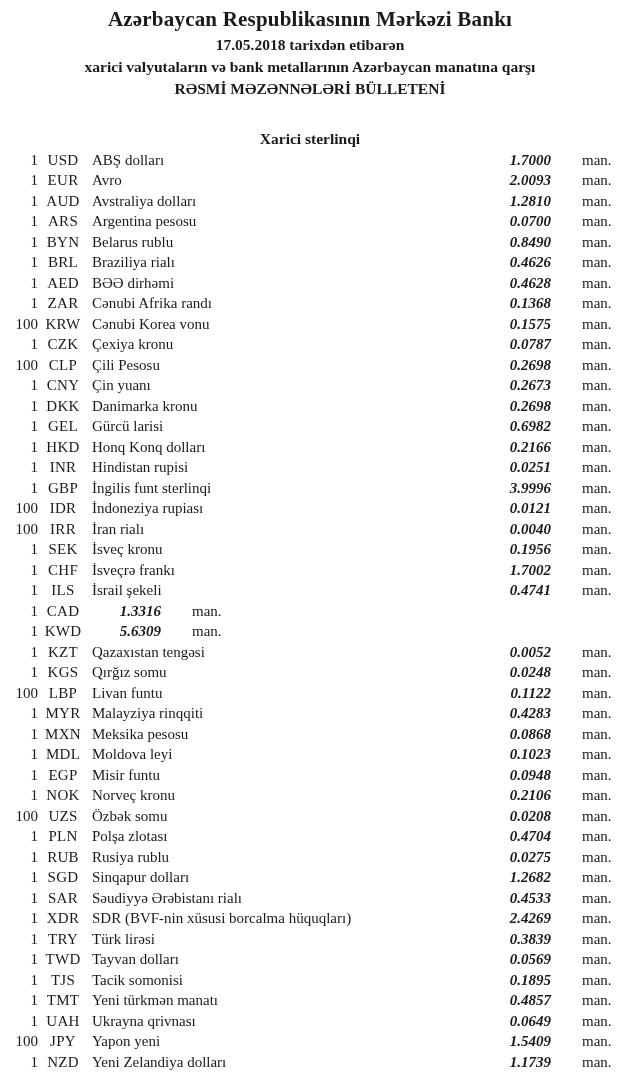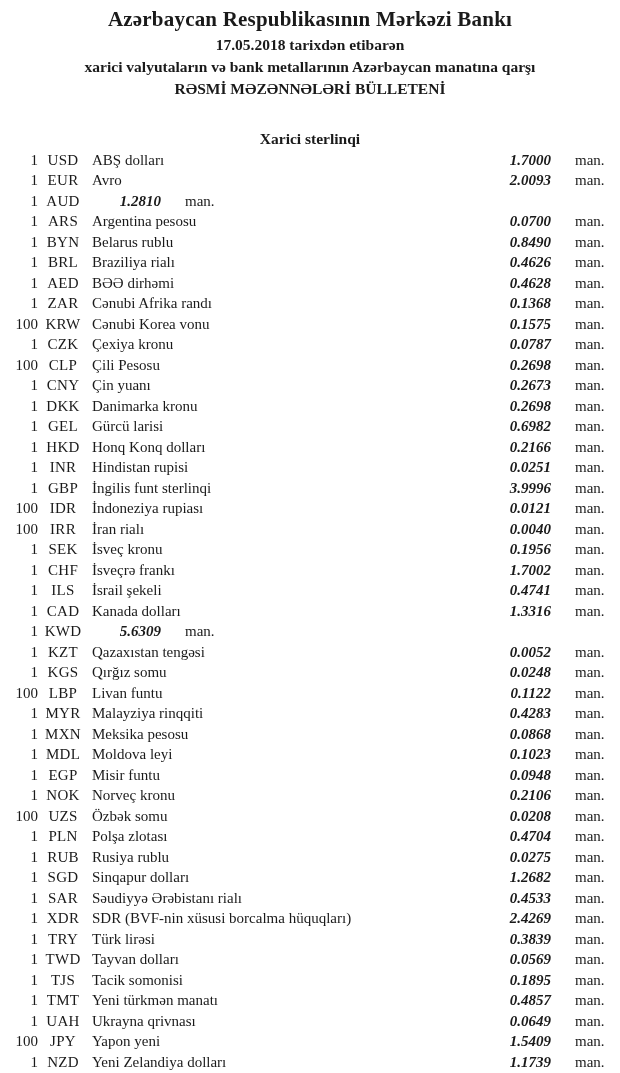--- a/index.html
+++ b/index.html
@@ -19,21 +19,21 @@
     position: absolute; top: 129px; left: 0; right: 0;
     text-align: center; font-size: 15.5px; font-weight: bold; line-height: 20px;
   }
 
   .rates { position: absolute; top: 150px; left: 0; right: 0; }
   .row { display: flex; align-items: center; height: 20.5px; font-size: 15px; }
   .qty   { width: 38px;  text-align: right; flex: none; }
   .code  { width: 44px;  text-align: center; flex: none; margin-left: 3px; letter-spacing: 0.3px; }
   .cname { flex: 1 1 auto; padding-left: 7px; white-space: nowrap; overflow: hidden; }
   .rate  { width: 76px; text-align: right; flex: none; font-weight: bold; font-style: italic; }
-  .unit  { width: 69px; flex: none; padding-left: 24px; }
+  .unit  { width: 69px; flex: none; padding-left: 31px; }
 </style>
 </head>
 <body>
 
 <div class="page">
 
   <header class="bulletin-header">
     <div class="bank-title">Azərbaycan Respublikasının Mərkəzi Bankı</div>
     <div class="h-line">17.05.2018 tarixdən etibarən</div>
     <div class="h-line">xarici valyutaların və bank metallarının Azərbaycan manatına qarşı</div>
@@ -55,20 +55,21 @@
     <span class="qty">1</span>
     <span class="code">EUR</span>
     <span class="cname">Avro</span>
     <span class="rate">2.0093</span>
     <span class="unit">man.</span>
   </div>
 
   <div class="row">
     <span class="qty">1</span>
     <span class="code">AUD</span>
+    <span class="cname">Avstraliya dolları</span>
     <span class="rate">1.2810</span>
     <span class="unit">man.</span>
   </div>
 
   <div class="row">
     <span class="qty">1</span>
     <span class="code">ARS</span>
     <span class="cname">Argentina pesosu</span>
     <span class="rate">0.0700</span>
     <span class="unit">man.</span>
@@ -214,21 +215,20 @@
     <span class="qty">1</span>
     <span class="code">ILS</span>
     <span class="cname">İsrail şekeli</span>
     <span class="rate">0.4741</span>
     <span class="unit">man.</span>
   </div>
 
   <div class="row">
     <span class="qty">1</span>
     <span class="code">CAD</span>
-    <span class="cname">Kanada dolları</span>
     <span class="rate">1.3316</span>
     <span class="unit">man.</span>
   </div>
 
   <div class="row">
     <span class="qty">1</span>
     <span class="code">KWD</span>
     <span class="rate">5.6309</span>
     <span class="unit">man.</span>
   </div>

